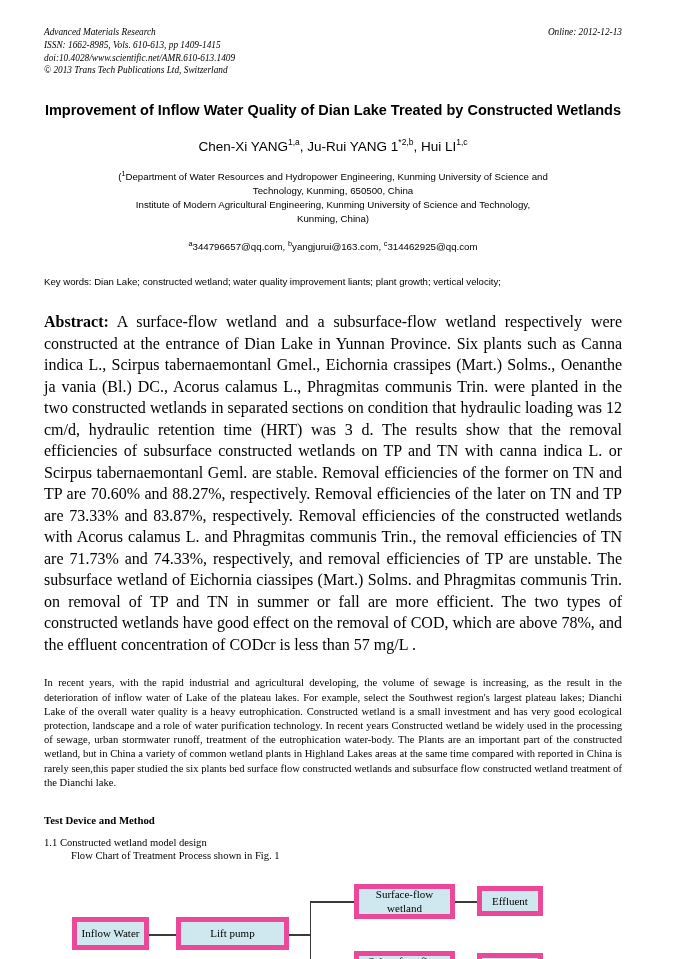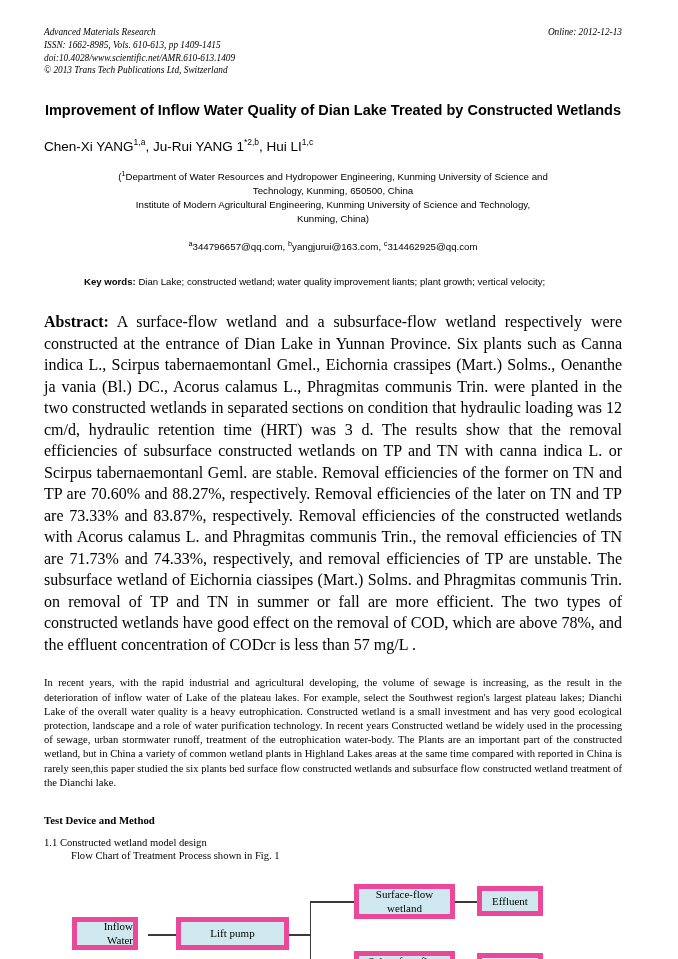--- a/index.html
+++ b/index.html
@@ -31,20 +31,21 @@
 
   .title {
     text-align: center;
     font-family: "Liberation Sans", sans-serif;
     font-weight: bold;
     font-size: 14.5px;
     line-height: 1.32;
     margin-top: 24px;
   }
   .authors {
+    text-align: center;
     font-family: "Liberation Sans", sans-serif;
     font-size: 13.5px;
     margin-top: 17px;
   }
   .authors sup { font-size: 8.5px; }
   .affil {
     text-align: center;
     font-family: "Liberation Sans", sans-serif;
     font-size: 9.7px;
     line-height: 1.45;
@@ -59,21 +60,21 @@
   }
   .emails sup { font-size: 7.3px; }
 
   .keywords {
     font-family: "Liberation Sans", sans-serif;
     font-size: 9.6px;
     line-height: 1.5;
     margin-top: 22px;
     text-align: left;
   }
-  .keywords b { font-weight: bold; margin-left: 40px; }
+  .keywords b { font-weight: normal; }
 
   .abstract {
     margin-top: 22px;
     font-size: 16px;
     line-height: 1.345;
     text-align: justify;
   }
   .abstract b { font-weight: bold; }
 
   .para {
@@ -183,21 +184,21 @@
   <div class="flow">
 
     <div class="conn" style="left:104px; top:59px; width:28px;"></div>
     <div class="conn" style="left:236px; top:59px; width:30px;"></div>
     <div class="conn-v" style="left:266px; top:26px; height:67px;"></div>
     <div class="conn" style="left:266px; top:26px; width:44px;"></div>
     <div class="conn" style="left:266px; top:93px; width:44px;"></div>
     <div class="conn" style="left:411px; top:26px; width:22px;"></div>
     <div class="conn" style="left:411px; top:93px; width:22px;"></div>
 
-    <div class="node" style="left:28px; top:42px; width:66px; height:33px;text-align:right;">
+    <div class="node" style="left:28px; top:42px; width:77px; height:33px;">
       <span>Inflow Water</span>
     </div>
     <div class="node" style="left:132px; top:42px; width:113px; height:33px;">
       <span>Lift pump</span>
     </div>
     <div class="node" style="left:310px; top:9px; width:101px; height:35px;">
       <span>Surface-flow wetland</span>
     </div>
     <div class="node" style="left:310px; top:76px; width:101px; height:35px;">
       <span>Subsurface-flow wetland</span>

